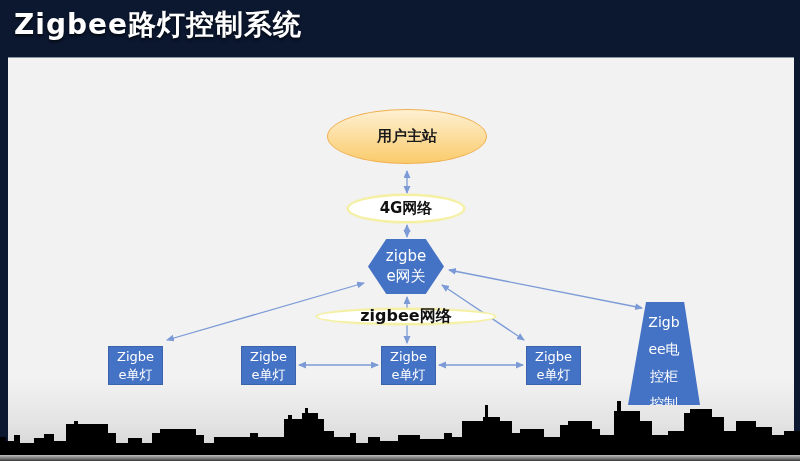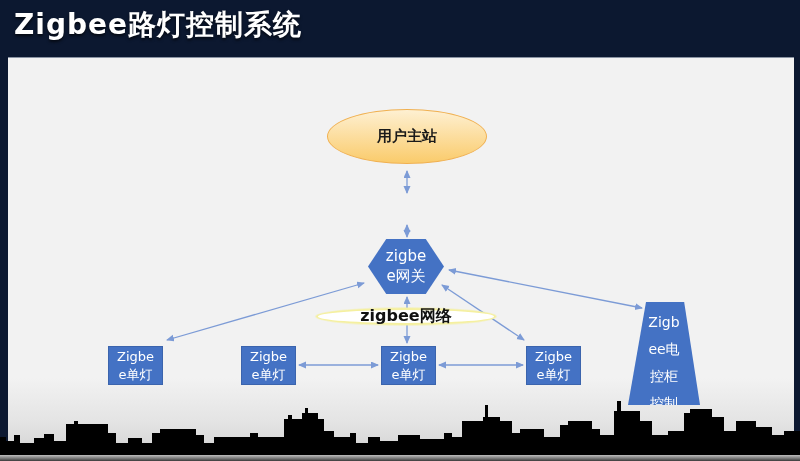--- a/index.html
+++ b/index.html
@@ -142,20 +142,23 @@
     <line x1="442" y1="285" x2="524" y2="340" marker-start="url(#ah)" marker-end="url(#ah)"></line>
     <line x1="449" y1="270" x2="642" y2="308" marker-start="url(#ah)" marker-end="url(#ah)"></line>
     <line x1="299" y1="365" x2="378" y2="365" marker-start="url(#ah)" marker-end="url(#ah)"></line>
     <line x1="439" y1="365" x2="523" y2="365" marker-start="url(#ah)" marker-end="url(#ah)"></line>
   </svg>
 
   <div class="node ellipse">
     <span class="lbl">用户主站</span>
   </div>
 
+  <div class="node cloud cloud-4g">
+    <span class="lbl">4G网络</span>
+  </div>
 
   <div class="node hexagon">
     <span class="lbl">zigbe
 e网关</span>
   </div>
 
   <div class="node cloud cloud-zb">
     <span class="lbl">zigbee网络</span>
   </div>
 

